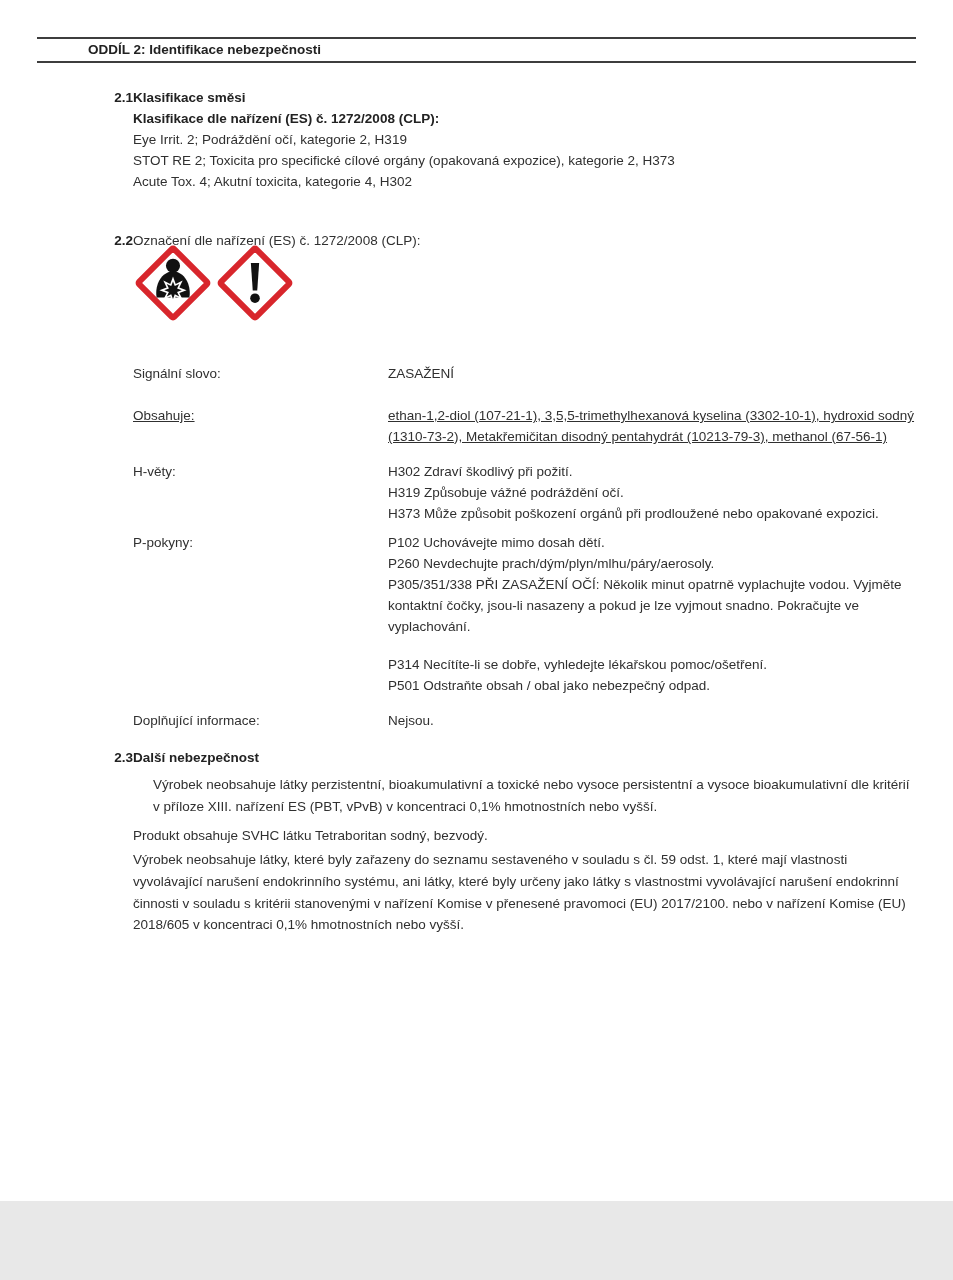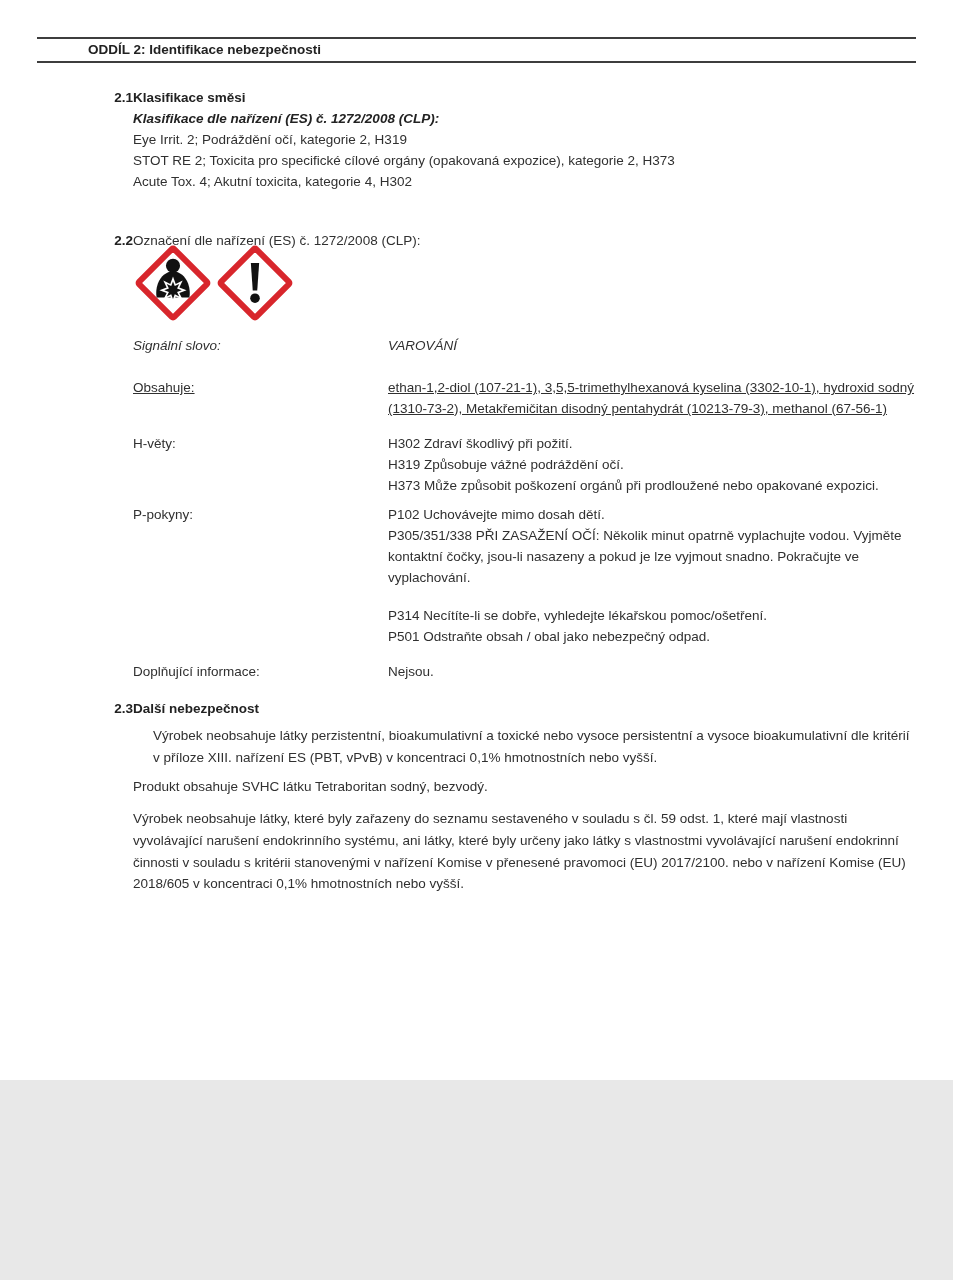--- a/index.html
+++ b/index.html
@@ -1,46 +1,46 @@
 <!DOCTYPE html>
 <html><head>
 <meta charset="utf-8">
 <style>
   html,body{margin:0;padding:0;background:#e8e8e8;}
   .page{
-    width:953px;height:1080px;background:#ffffff;margin:0 auto;
+    width:953px;height:1201px;background:#ffffff;margin:0 auto;
     font-family:"Liberation Sans","DejaVu Sans",sans-serif;
     font-size:13.5px;line-height:21px;color:#303030;
     position:relative;overflow:hidden;
   }
   .rule{margin-left:37px;width:879px;border-top:2px solid #3d3d3d;}
   .rule.top{margin-top:37px;}
   .hdr-title{margin:1px 0 1px 88px;font-weight:bold;font-size:13.5px;line-height:20px;color:#222;}
   .main{margin:24px 43px 0 85px;}
   .section{display:grid;grid-template-columns:48px 1fr;align-items:start;}
   .sec-num{font-weight:bold;color:#222;text-align:right;}
   .sec-title{font-weight:bold;color:#222;}
-  .bold{font-weight:bold;color:#222;font-style:italic;}
+  .bold{font-weight:bold;color:#222;}
   .s21 .line{margin:0;}
   .s22{margin-top:38px;}
   .kv{display:grid;grid-template-columns:255px 534px;}
   .kv .val{color:#303030;}
   .picto-wrap{display:flex;gap:2px;margin-top:-8px;height:82px;}
   .picto-wrap svg{display:block;}
-  .row-signal{margin-top:10px;font-style:italic;}
+  .row-signal{margin-top:38px;}
   .row-contains{margin-top:21px;text-decoration:underline;}
   .row-h{margin-top:14px;}
   .row-p{margin-top:8px;}
   .p-gap{height:17px;}
   .row-add{margin-top:14px;}
   .s23{margin-top:16px;}
   .s23 p{margin:0;line-height:21.7px;}
   .s23 .p1{margin-top:6px;margin-left:20px;}
   .s23 .p2{margin-top:8px;}
-  .s23 .p3{margin-top:10px;}
+  .s23 .p3{margin-top:2px;}
 </style>
 </head>
 <body>
 
 <div class="page">
 
   <div class="rule top"></div>
   <div class="hdr-title">ODDÍL 2: Identifikace nebezpečnosti</div>
   <div class="rule"></div>
 
@@ -76,41 +76,42 @@
             <svg width="80" height="80" viewBox="0 0 100 100">
               <rect x="19" y="19" width="62" height="62" rx="2" transform="rotate(45 50 50)" fill="#ffffff" stroke="#d8262c" stroke-width="7.5"></rect>
               <path d="M44.8 25 L55.2 25 L52.8 59.5 L47.2 59.5 Z" fill="#111111"></path>
               <circle cx="50" cy="69" r="6" fill="#111111"></circle>
             </svg>
           </div>
         </div>
 
         <div class="kv row-signal">
           <div>Signální slovo:</div>
-          <div class="val">VAROVÁNÍ</div>
+          <div class="val">ZASAŽENÍ</div>
         </div>
 
         <div class="kv row-contains">
           <div>Obsahuje:</div>
           <div class="val">ethan-1,2-diol (107-21-1), 3,5,5-trimethylhexanová kyselina (3302-10-1), hydroxid sodný (1310-73-2), Metakřemičitan disodný pentahydrát (10213-79-3), methanol (67-56-1)</div>
         </div>
 
         <div class="kv row-h">
           <div>H-věty:</div>
           <div>
             <div class="val">H302 Zdraví škodlivý při požití.</div>
             <div class="val">H319 Způsobuje vážné podráždění očí.</div>
             <div class="val">H373 Může způsobit poškození orgánů při prodloužené nebo opakované expozici.</div>
           </div>
         </div>
 
         <div class="kv row-p">
           <div>P-pokyny:</div>
           <div>
             <div class="val">P102 Uchovávejte mimo dosah dětí.</div>
+            <div class="val">P260 Nevdechujte prach/dým/plyn/mlhu/páry/aerosoly.</div>
             <div class="val">P305/351/338 PŘI ZASAŽENÍ OČÍ: Několik minut opatrně vyplachujte vodou. Vyjměte kontaktní čočky, jsou-li nasazeny a pokud je lze vyjmout snadno. Pokračujte ve vyplachování.</div>
             <div class="p-gap"></div>
             <div class="val">P314 Necítíte-li se dobře, vyhledejte lékařskou pomoc/ošetření.</div>
             <div class="val">P501 Odstraňte obsah / obal jako nebezpečný odpad.</div>
           </div>
         </div>
 
         <div class="kv row-add">
           <div>Doplňující informace:</div>
           <div class="val">Nejsou.</div>

